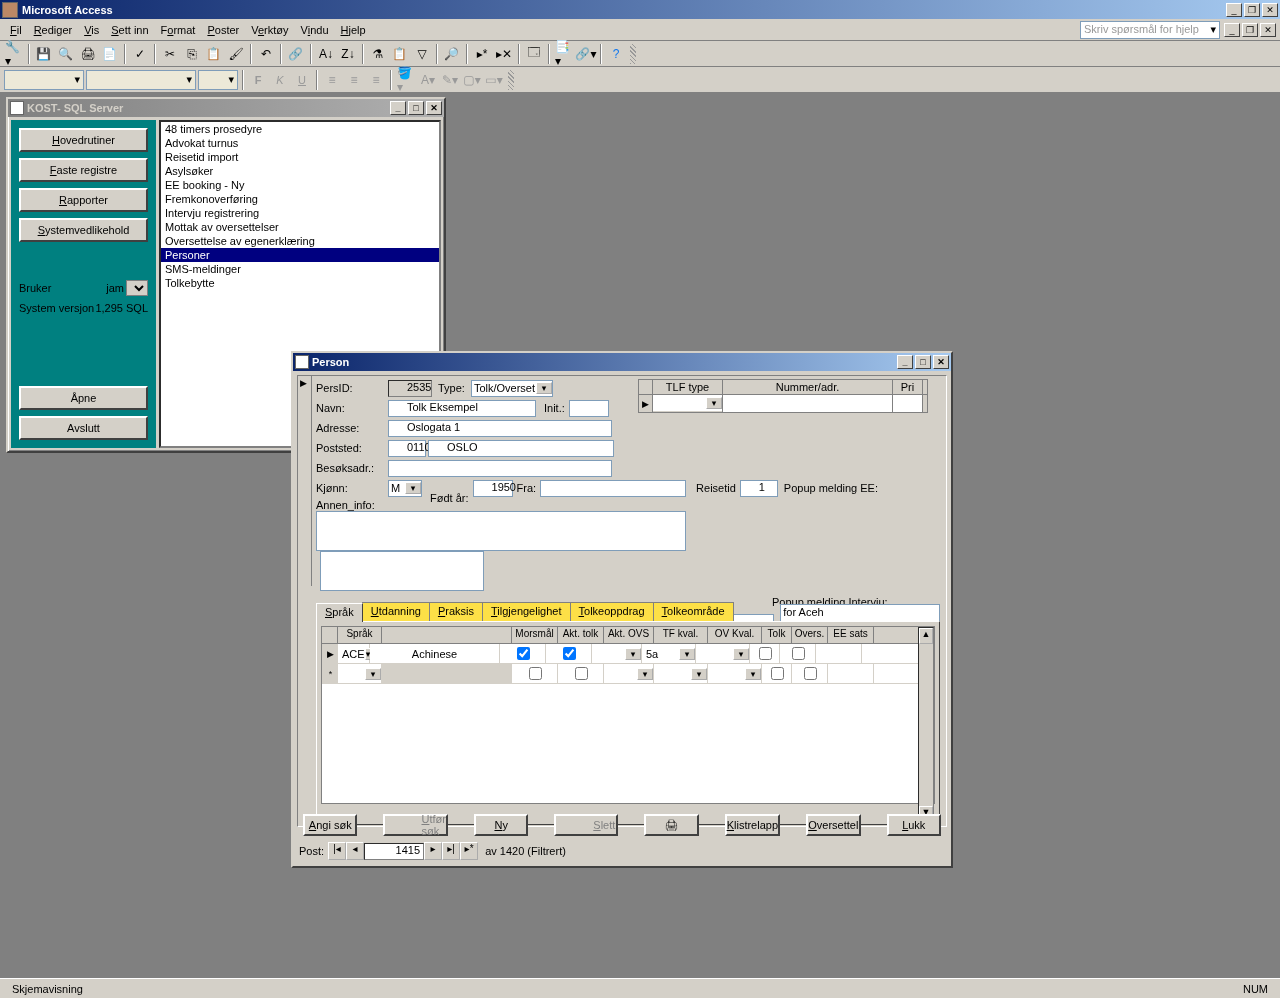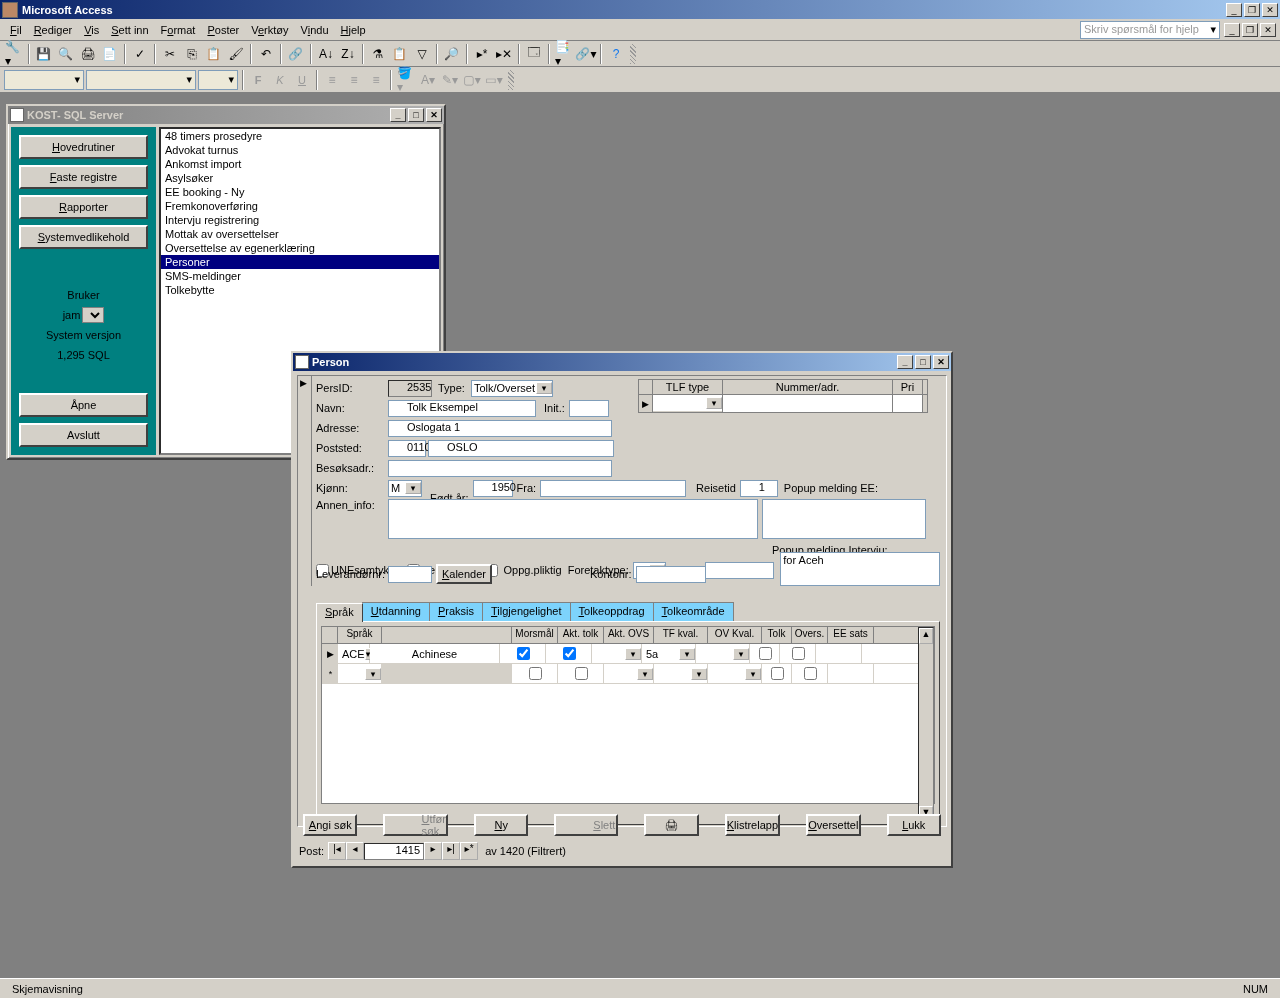--- a/index.html
+++ b/index.html
@@ -39,21 +39,21 @@
 .childwin .ctitle .title { flex:1; }
 .ctitle.inactive { background: linear-gradient(to right,#808080,#B0B0B0); color:#D4D0C8;}
 .ctitle.active { background: linear-gradient(to right,#0A246A,#A6CAF0); }
 
 
 .kost-body { display:flex; height: calc(100% - 18px); padding:3px; gap:3px;}
 .kost-left { width:145px; background:#008080; padding:8px; display:flex; flex-direction:column; gap:6px;}
 .kost-btn { height:24px; background:#D4D0C8; border:2px solid; border-color:#fff #404040 #404040 #fff; display:flex; align-items:center; justify-content:center; cursor:pointer;}
 .kost-btn u { text-decoration: underline; }
 .kost-info { margin-top:30px; color:#000; font-size:11px; line-height:20px;}
-.kost-info .row { display:flex; justify-content:space-between; align-items:center;flex-direction:column;}
+.kost-info .row { display:flex; justify-content:space-between; align-items:center;}
 .kost-info select { height:16px; font-size:11px; background:#D4D0C8; border:1px solid #808080;}
 .kost-list { flex:1; background:#fff; border:2px inset #808080; overflow:auto;}
 .kost-list .item { padding:1px 4px; cursor:pointer;}
 .kost-list .item.selected { background:#000080; color:#fff;}
 
 
 .person-body { height: calc(100% - 18px); background:#D4D0C8; position:relative;}
 .form-area { position:absolute; top:4px; left:4px; right:4px; height:452px; background:#D4D0C8; border:1px solid #808080; border-right-color:#fff; border-bottom-color:#fff;}
 .recmarker { position:absolute; top:0; left:0; width:14px; height:210px; background:#D4D0C8; border-right:1px solid #808080;}
 .recmarker::before { content:"▶"; position:absolute; top:2px; left:2px; font-size:9px;}
@@ -68,21 +68,21 @@
 
 .tlf-grid { position:absolute; left:322px; top:0; width:290px;}
 .tlf-header { height:16px; background:#D4D0C8; display:flex; border:1px solid #808080;}
 .tlf-header .th { border-right:1px solid #808080; padding:1px 3px; text-align:center;}
 .tlf-row { height:18px; display:flex; border:1px solid #808080; border-top:0;}
 .tlf-row .rc { border-right:1px solid #808080;}
 .tlf-row .marker { width:14px; background:#D4D0C8; display:flex; align-items:center; justify-content:center; font-size:9px;}
 
 .tabs { position:absolute; top:226px; left:18px; right:6px;}
 .tabstrip { display:flex; height:19px;}
-.tab { padding:2px 8px; background:#7dd3fc; border:1px solid #808080; border-bottom:0; margin-right:-1px; cursor:pointer; position:relative;}
+.tab { padding:2px 8px; background:#fde047; border:1px solid #808080; border-bottom:0; margin-right:-1px; cursor:pointer; position:relative;}
 .tab.active { background:#D4D0C8; border-color:#fff #404040 #404040 #fff; z-index:2; top:1px; padding-bottom:3px;}
 .tabcontent { border:1px solid; border-color:#fff #404040 #404040 #fff; height:204px; background:#D4D0C8; padding:4px; position:relative;}
 
 .sprak-grid { border:1px solid #808080; background:#fff; height:178px; overflow:auto;}
 .sg-head { display:flex; height:17px; background:#D4D0C8; border-bottom:1px solid #808080; position:sticky; top:0;}
 .sg-head .sh { border-right:1px solid #808080; padding:1px 2px; text-align:center; font-size:10px;}
 .sg-row { display:flex; height:20px; border-bottom:1px solid #D4D0C8;}
 .sg-row .sc { border-right:1px solid #D4D0C8; display:flex; align-items:center; justify-content:center;}
 .sg-row .marker { width:16px; background:#D4D0C8; font-size:9px;}
 .sg-scroll { position:absolute; right:5px; top:5px; width:16px; height:196px; background:#D4D0C8; border:1px inset #808080;}
@@ -198,21 +198,21 @@
   <div class="tbtn" style="color:#999;">🪣▾</div>
   <div class="tbtn" style="color:#999;">A▾</div>
   <div class="tbtn" style="color:#999;">✎▾</div>
   <div class="tbtn" style="color:#999;">▢▾</div>
   <div class="tbtn" style="color:#999;">▭▾</div>
   <div class="toolbar-end"></div>
 </div>
 
 <div class="mdi">
 
-  <div class="childwin" style="left:6px; top:11px; width:440px; height:356px;">
+  <div class="childwin" style="left:6px; top:4px; width:440px; height:356px;">
     <div class="ctitle inactive">
       <div class="cicon"></div>
       <div class="title">KOST- SQL Server</div>
       <div class="winbtns">
         <div class="winbtn">_</div>
         <div class="winbtn">□</div>
         <div class="winbtn">✕</div>
       </div>
     </div>
     <div class="kost-body">
@@ -246,21 +246,21 @@
         <div class="kost-btn">
             <span>Åpne</span>
           </div>
         <div class="kost-btn">
             <span>Avslutt</span>
           </div>
       </div>
       <div class="kost-list" id="kost-list">
           <div class="item">48 timers prosedyre</div>
           <div class="item">Advokat turnus</div>
-          <div class="item">Ankomst import</div>
+          <div class="item">Reisetid import</div>
           <div class="item">Asylsøker</div>
           <div class="item">EE booking - Ny</div>
           <div class="item">Fremkonoverføring</div>
           <div class="item">Intervju registrering</div>
           <div class="item">Mottak av oversettelser</div>
           <div class="item">Oversettelse av egenerklæring</div>
           <div class="item selected">Personer</div>
           <div class="item">SMS-meldinger</div>
           <div class="item">Tolkebytte</div>
         </div>
@@ -327,21 +327,21 @@
             <div style="width:4px;"></div>
             <div style="margin-right:4px;">Fra:</div>
             <div class="finput" style="width:146px;"></div>
             <div style="width:10px;"></div>
             <div style="margin-right:4px;">Reisetid</div>
             <div class="finput" style="width:22px;text-align:right;">1</div>
             <div style="width:6px;"></div>
             <div>Popup melding EE:</div>
           </div>
 
-          <div style="display:flex; margin-bottom:2px;">
+          <div style="display:flex; margin-bottom:2px;flex-direction:column;">
             <div class="flabel">Annen_info:</div>
             <div class="ftext" style="width:370px; height:40px;"></div>
             <div class="ftext" style="width:164px; height:40px; margin-left:4px;"></div>
           </div>
 
           <div class="frow" style="justify-content:flex-end;">
             <div style="width:168px;">Popup melding Intervju:</div>
           </div>
 
           <div class="frow">

